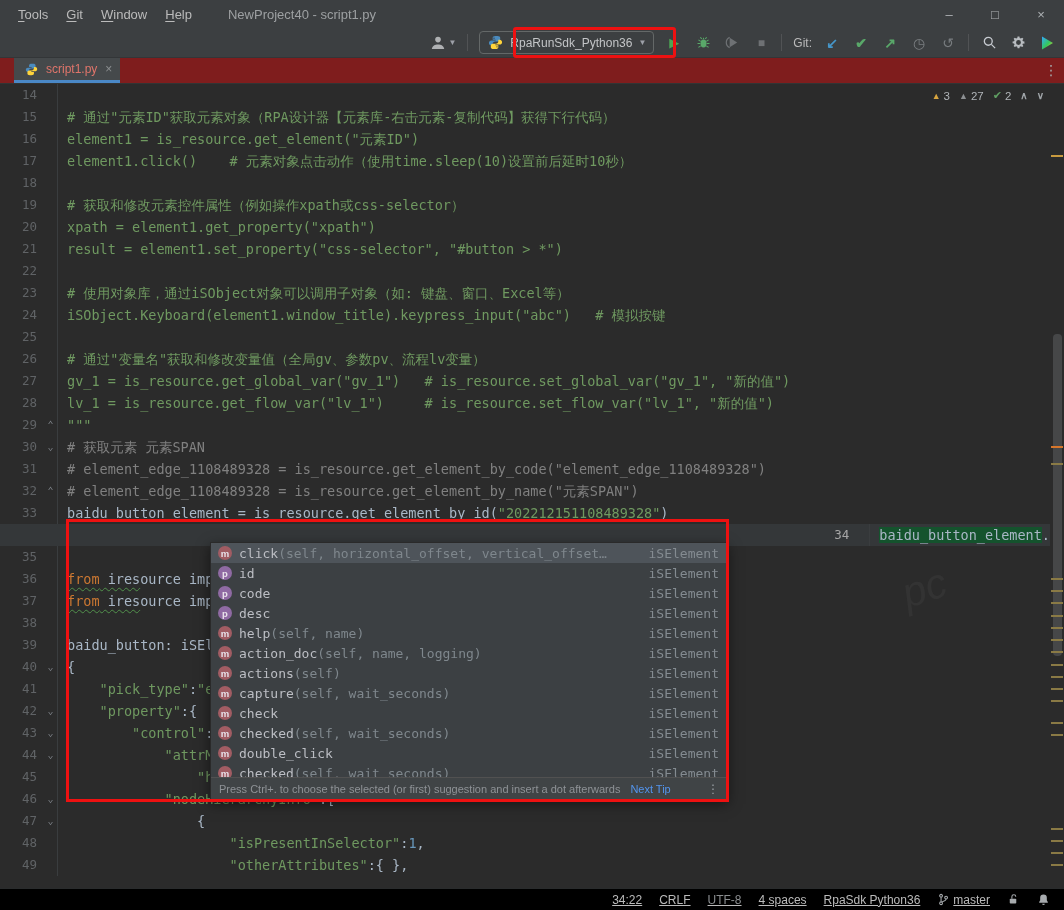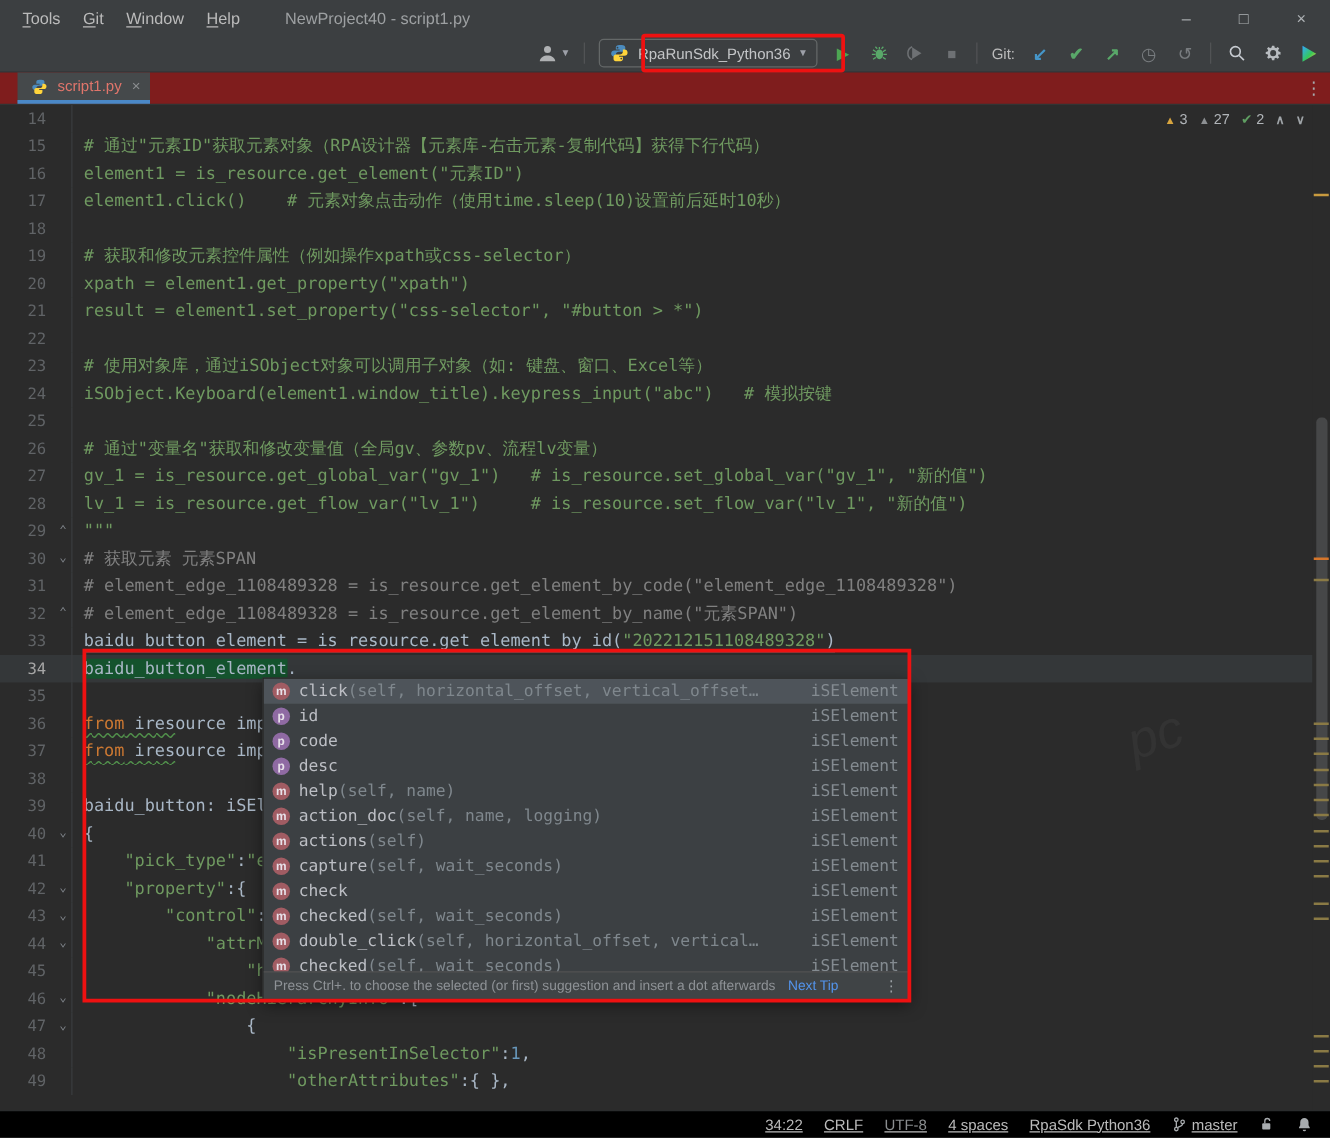--- a/index.html
+++ b/index.html
@@ -43,21 +43,21 @@
     background:#45494b; border-bottom:3px solid #4A88C7; font-size:12px; color:#e0756b; }
   .tab-close { color:#8b8e90; font-size:12px; margin-left:2px; }
   .tab-kebab { position:absolute; right:6px; top:4px; color:#a7abae; font-size:14px; letter-spacing:0; }
 
   
   .editor { position:absolute; left:0; top:84px; width:100%; height:804px; background:#2b2b2b;
     overflow:hidden; }
   .code { position:absolute; left:0; top:0; right:14px;
     font-family:"DejaVu Sans Mono", monospace; font-size:13.5px; line-height:22px; white-space:pre; }
   .line { display:flex; height:22px; }
-  .line.caret { background:#343739; }
+  .line.caret { background:#343739;justify-content:flex-end; }
   .lnum { width:44px; text-align:right; padding-right:7px; color:#606366; flex:none; font-size:12.5px; }
   .line.caret .lnum { color:#a6a6a6; }
   .fold { width:14px; flex:none; color:#7f848a; font-size:10px; text-align:center; line-height:22px;
     border-right:1px solid #3a3d3f; }
   .lcode { padding-left:9px; }
   .tk-str { color:#6f9960; }
   .tk-com { color:#808080; }
   .tk-code { color:#a9b7c6; }
   .tk-kw { color:#cc7832; }
   .tk-num { color:#6897bb; }
@@ -325,21 +325,20 @@
           </div>
           <div class="crow">
             <span class="cicon m">m</span>
             <span class="cname">checked</span>
             <span class="cparams">(self, wait_seconds)</span>
             <span class="ctype">iSElement</span>
           </div>
           <div class="crow">
             <span class="cicon m">m</span>
             <span class="cname">double_click</span>
-            <span class="cparams">(self, horizontal_offset, vertical…</span>
             <span class="ctype">iSElement</span>
           </div>
           <div class="crow">
             <span class="cicon m">m</span>
             <span class="cname">checked</span>
             <span class="cparams">(self, wait_seconds)</span>
             <span class="ctype">iSElement</span>
           </div>
         </div>
       <div class="cfooter">

